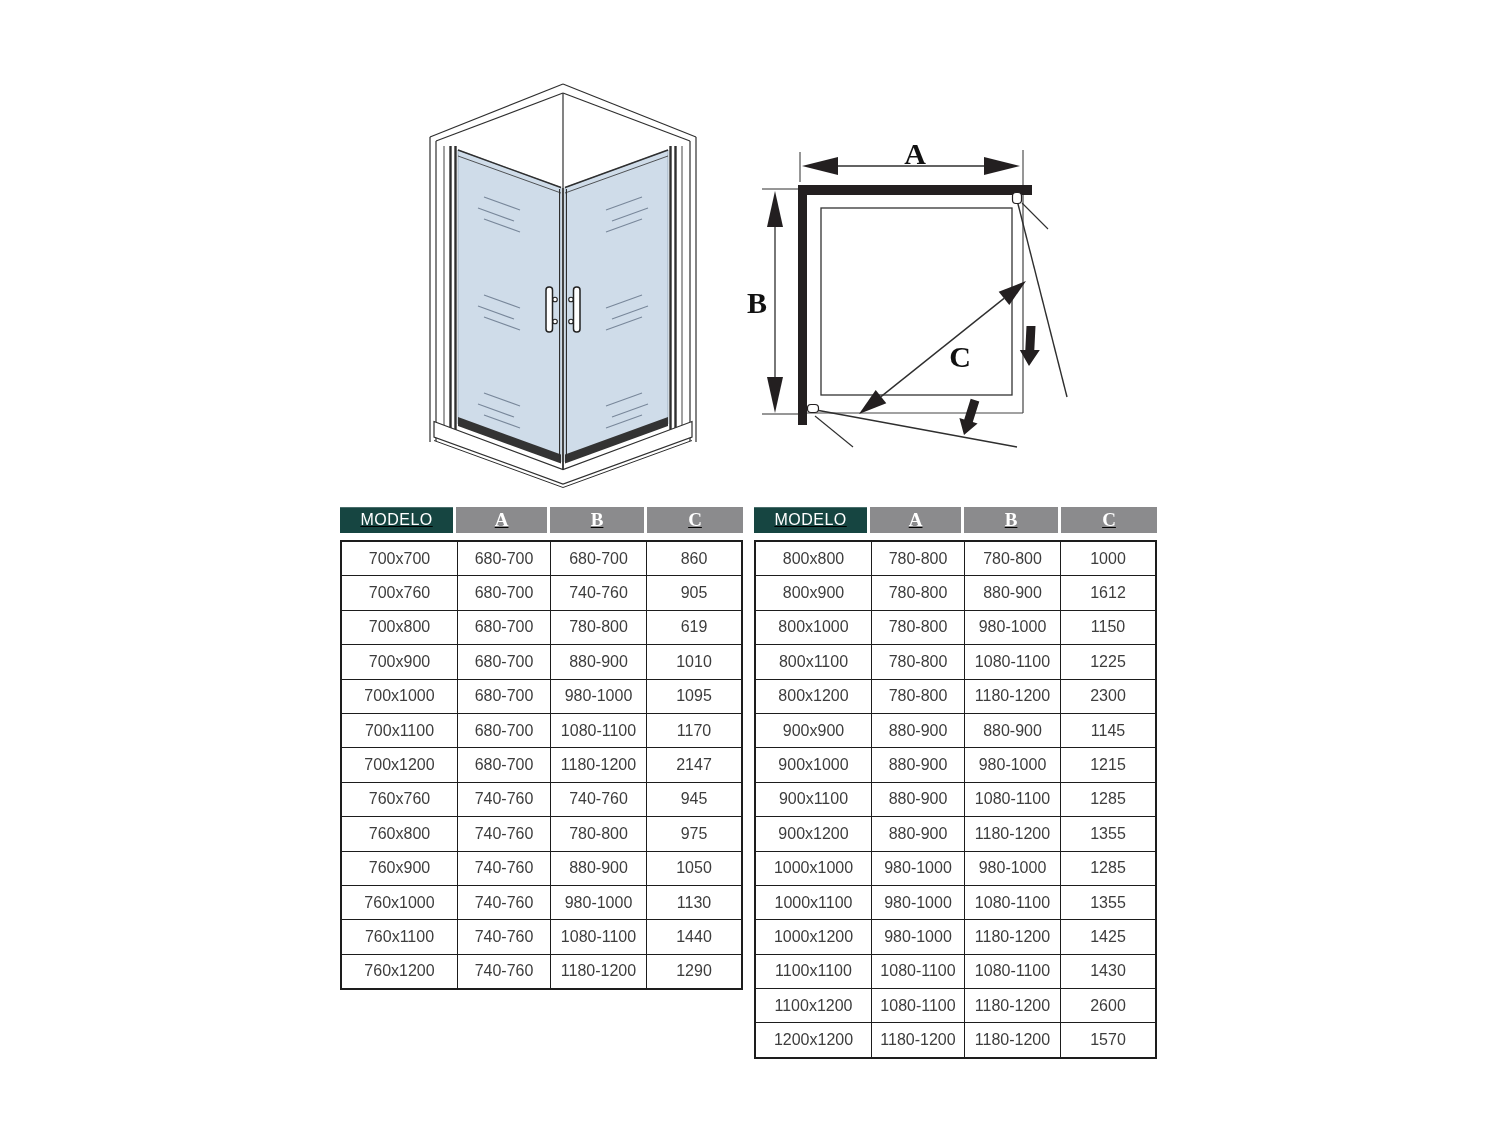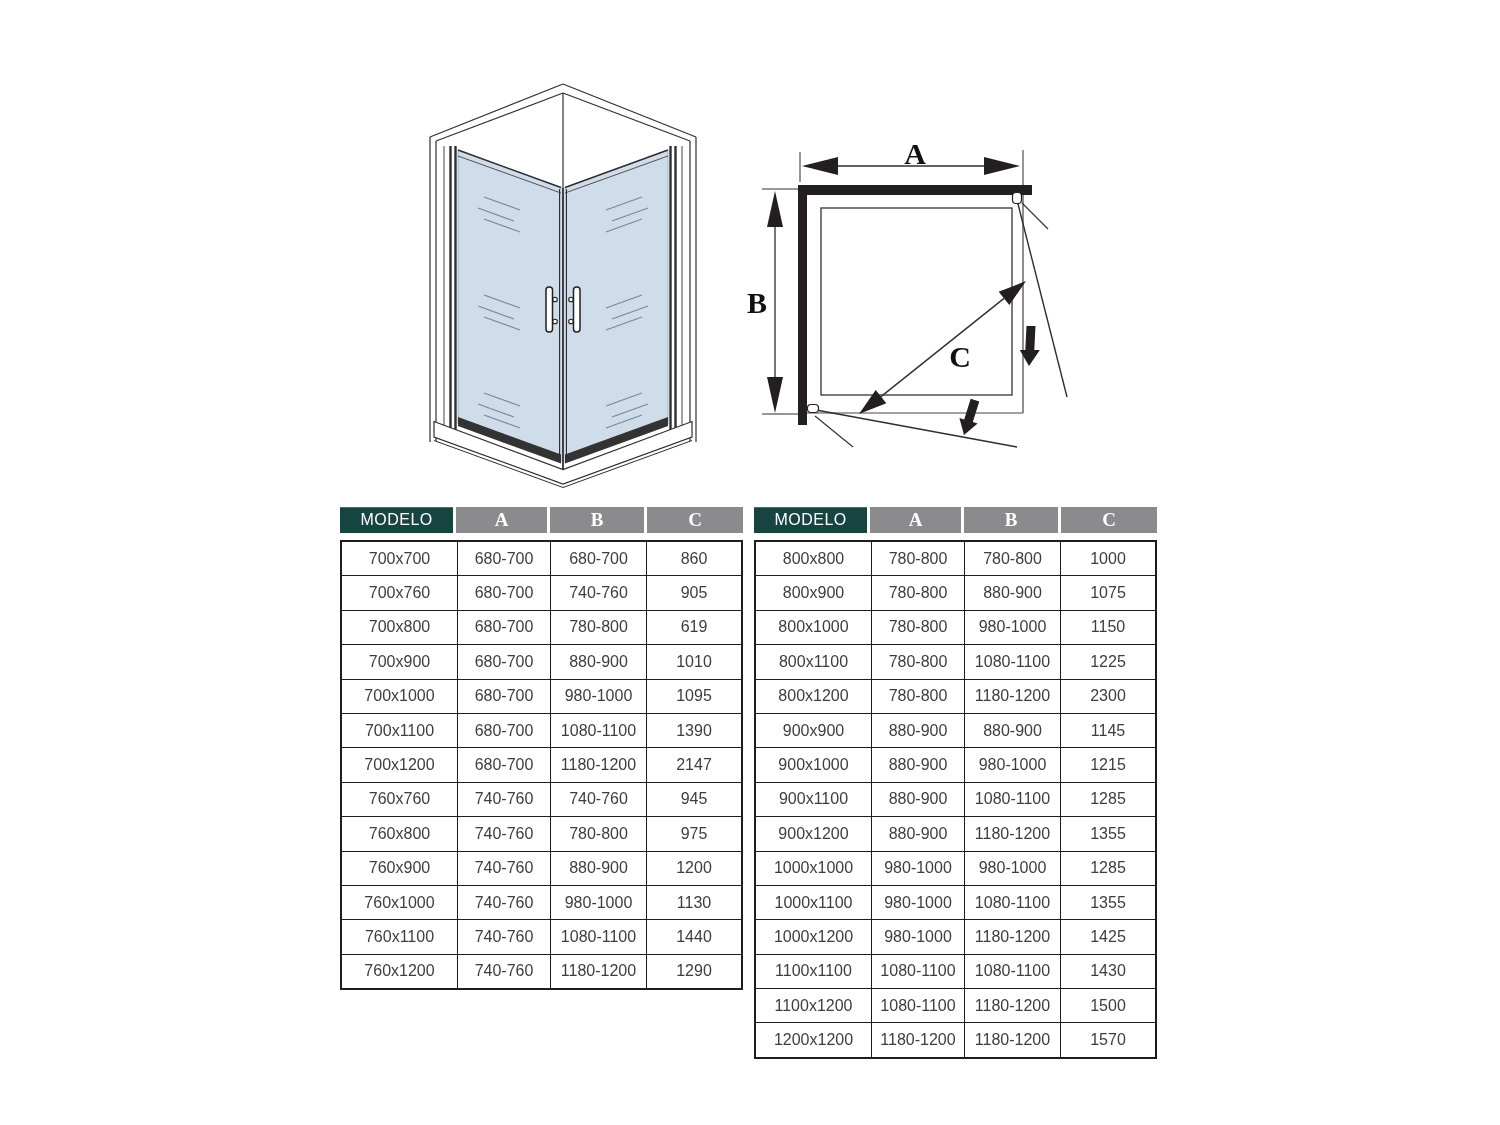--- a/index.html
+++ b/index.html
@@ -6,21 +6,21 @@
   .canvas{position:relative;width:1500px;height:1125px;background:#fff;overflow:hidden;
           font-family:"Liberation Sans", sans-serif;}
   svg{position:absolute;display:block;}
   .fig3d{left:400px;top:70px;}
   .plan{left:735px;top:95px;}
 
   
   .size-table{position:absolute;top:507px;width:403px;}
   .size-table.left{left:340px;}
   .size-table.right{left:754px;}
-  .thead{display:grid;grid-template-columns:115fr 93fr 96fr 95fr;height:26px;margin-bottom:7px;}
+  .thead{display:grid;grid-template-columns:115fr 93fr 96fr 95fr;height:26px;margin-bottom:7px;text-decoration:underline;}
   .hcell{display:flex;align-items:center;justify-content:center;color:var(--header_text);
          box-sizing:border-box;height:26px;}
   .hcell:not(:last-child){border-right:3px solid #fff;}
   .hcell.modelo{background:var(--modelo_bg);font-size:16px;letter-spacing:.5px;font-weight:500;
          box-shadow:inset 0 1px 0 rgba(255,255,255,.22);}
   .hcell.gray{background:var(--dim_header_bg);font-family:"Liberation Serif",serif;
          font-weight:bold;font-size:19px;}
   .tbody{border:2px solid var(--table_border);background:#fff;}
   .trow{display:grid;grid-template-columns:115fr 93fr 96fr 95fr;height:33.4px;}
   .trow:not(:first-child){border-top:1px solid var(--table_border);}
@@ -210,21 +210,21 @@
         <div class="trow">
           <div class="tcell">700x1000</div>
           <div class="tcell">680-700</div>
           <div class="tcell">980-1000</div>
           <div class="tcell">1095</div>
         </div>
         <div class="trow">
           <div class="tcell">700x1100</div>
           <div class="tcell">680-700</div>
           <div class="tcell">1080-1100</div>
-          <div class="tcell">1390</div>
+          <div class="tcell">1170</div>
         </div>
         <div class="trow">
           <div class="tcell">700x1200</div>
           <div class="tcell">680-700</div>
           <div class="tcell">1180-1200</div>
           <div class="tcell">2147</div>
         </div>
         <div class="trow">
           <div class="tcell">760x760</div>
           <div class="tcell">740-760</div>
@@ -234,21 +234,21 @@
         <div class="trow">
           <div class="tcell">760x800</div>
           <div class="tcell">740-760</div>
           <div class="tcell">780-800</div>
           <div class="tcell">975</div>
         </div>
         <div class="trow">
           <div class="tcell">760x900</div>
           <div class="tcell">740-760</div>
           <div class="tcell">880-900</div>
-          <div class="tcell">1200</div>
+          <div class="tcell">1050</div>
         </div>
         <div class="trow">
           <div class="tcell">760x1000</div>
           <div class="tcell">740-760</div>
           <div class="tcell">980-1000</div>
           <div class="tcell">1130</div>
         </div>
         <div class="trow">
           <div class="tcell">760x1100</div>
           <div class="tcell">740-760</div>
@@ -274,21 +274,21 @@
         <div class="trow">
           <div class="tcell">800x800</div>
           <div class="tcell">780-800</div>
           <div class="tcell">780-800</div>
           <div class="tcell">1000</div>
         </div>
         <div class="trow">
           <div class="tcell">800x900</div>
           <div class="tcell">780-800</div>
           <div class="tcell">880-900</div>
-          <div class="tcell">1075</div>
+          <div class="tcell">1612</div>
         </div>
         <div class="trow">
           <div class="tcell">800x1000</div>
           <div class="tcell">780-800</div>
           <div class="tcell">980-1000</div>
           <div class="tcell">1150</div>
         </div>
         <div class="trow">
           <div class="tcell">800x1100</div>
           <div class="tcell">780-800</div>
@@ -346,21 +346,21 @@
         <div class="trow">
           <div class="tcell">1100x1100</div>
           <div class="tcell">1080-1100</div>
           <div class="tcell">1080-1100</div>
           <div class="tcell">1430</div>
         </div>
         <div class="trow">
           <div class="tcell">1100x1200</div>
           <div class="tcell">1080-1100</div>
           <div class="tcell">1180-1200</div>
-          <div class="tcell">1500</div>
+          <div class="tcell">2600</div>
         </div>
         <div class="trow">
           <div class="tcell">1200x1200</div>
           <div class="tcell">1180-1200</div>
           <div class="tcell">1180-1200</div>
           <div class="tcell">1570</div>
         </div>
       </div>
     </div>
 

